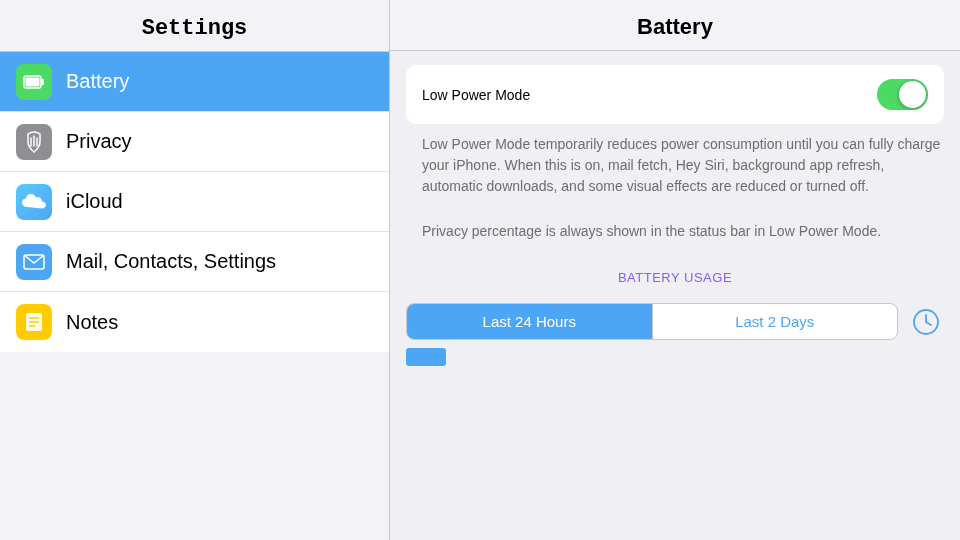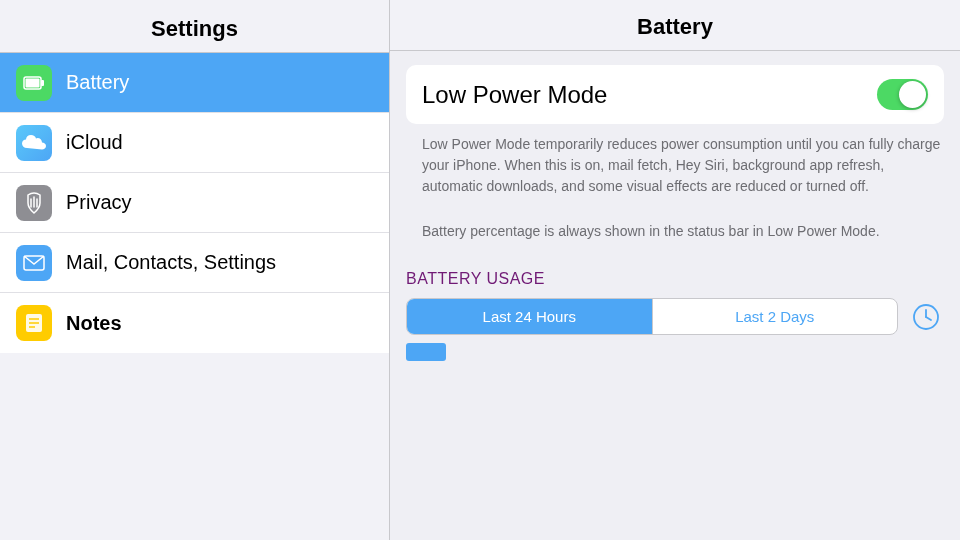--- a/index.html
+++ b/index.html
@@ -27,20 +27,21 @@
       border-right: 1px solid #c8c8cc;
       display: flex;
       flex-direction: column;
     }
 
     .sidebar-header {
       padding: 16px 0 10px 0;
       text-align: center;
       background: #f2f2f7;
       border-bottom: 1px solid #c8c8cc;
+      font-family: Liberation Mono, monospace;
     }
 
     .sidebar-header-title {
       font-size: 22px;
       font-weight: 600;
       color: #000;
     }
 
     .sidebar-items {
       flex: 1;
@@ -131,21 +132,21 @@
       justify-content: space-between;
       padding: 14px 16px;
       border-bottom: 1px solid #e0e0e5;
     }
 
     .card-row:last-child {
       border-bottom: none;
     }
 
     .card-row-label {
-      font-size: 24px;
+      font-size: 14px;
       color: #000;
     }
 
     .card-row-label.dimmed {
       color: #aaa;
     }
 
     
     .toggle {
       width: 51px;
@@ -176,32 +177,33 @@
     }
 
     .description-text {
       font-size: 14px;
       color: #6d6d72;
       line-height: 1.5;
     }
 
     
     .section-label {
-      font-size: 16px;
-      color: #701a75;
+      font-size: 13px;
+      color: #8b5cf6;
       text-transform: uppercase;
       letter-spacing: 0.5px;
       padding: 14px 16px 6px 16px;
+      text-align: center;
     }
 
     .tab-row {
       display: flex;
       align-items: center;
       gap: 10px;
-      margin: 4px 16px 0 16px;
+      margin: 12px 16px 0 16px;
     }
 
     .tab-group {
       flex: 1;
       display: flex;
       background: #fff;
       border-radius: 8px;
       overflow: hidden;
       border: 1.5px solid #c8c8cc;
     }
@@ -256,51 +258,51 @@
           <svg width="22" height="14" viewBox="0 0 22 14">
             <rect x="1" y="1" width="17" height="12" rx="2" fill="none" stroke="white" stroke-width="1.5"></rect>
             <rect x="18" y="4" width="3" height="6" rx="1" fill="white"></rect>
             <rect x="2.5" y="2.5" width="14" height="9" rx="1" fill="white"></rect>
           </svg>
         </div>
         <span class="item-label">Battery</span>
       </div>
 
       <div class="sidebar-item">
-        <div class="item-icon icon-icloud">
-          <svg width="26" height="18" viewBox="0 0 26 18">
-            <path d="M6 14 C3 14 1 12 1 9.5 C1 7 3 5.5 5 5.5 C5 3 7 1 10 1 C12.5 1 14.5 2.5 15 4.5 C15.5 4.2 16 4 16.5 4 C19 4 21 6 21 8.5 C23 8.5 25 10 25 12 C25 14 23 15.5 21 15.5 L6 14Z" fill="white"></path>
-          </svg>
-        </div>
-        <span class="item-label">iCloud</span>
-      </div>
-
-      <div class="sidebar-item">
         <div class="item-icon icon-privacy">
           <svg width="20" height="24" viewBox="0 0 20 24">
             <path d="M10 2 C7 2 4 4 4 4 L4 12 C4 17 10 22 10 22 C10 22 16 17 16 12 L16 4 C16 4 13 2 10 2Z" fill="none" stroke="white" stroke-width="1.5"></path>
             <path d="M7 8 L7 16 M10 6 L10 16 M13 8 L13 16" stroke="white" stroke-width="1.5" stroke-linecap="round"></path>
           </svg>
         </div>
         <span class="item-label">Privacy</span>
+      </div>
+
+      <div class="sidebar-item">
+        <div class="item-icon icon-icloud">
+          <svg width="26" height="18" viewBox="0 0 26 18">
+            <path d="M6 14 C3 14 1 12 1 9.5 C1 7 3 5.5 5 5.5 C5 3 7 1 10 1 C12.5 1 14.5 2.5 15 4.5 C15.5 4.2 16 4 16.5 4 C19 4 21 6 21 8.5 C23 8.5 25 10 25 12 C25 14 23 15.5 21 15.5 L6 14Z" fill="white"></path>
+          </svg>
+        </div>
+        <span class="item-label">iCloud</span>
       </div>
 
 
 
       <div class="sidebar-item">
         <div class="item-icon icon-mail">
           <svg width="22" height="16" viewBox="0 0 22 16">
             <rect x="1" y="1" width="20" height="14" rx="2" fill="none" stroke="white" stroke-width="1.5"></rect>
             <polyline points="1,1 11,9 21,1" fill="none" stroke="white" stroke-width="1.5"></polyline>
           </svg>
         </div>
         <span class="item-label">Mail, Contacts, Settings</span>
       </div>
 
-      <div class="sidebar-item" style="border-bottom:none;font-weight:bold;">
+      <div class="sidebar-item" style="border-bottom:none;">
         <div class="item-icon icon-notes">
           <svg width="20" height="22" viewBox="0 0 20 22">
             <rect x="2" y="2" width="16" height="18" rx="2" fill="white" opacity="0.9"></rect>
             <line x1="5" y1="7" x2="15" y2="7" stroke="#ffcc00" stroke-width="1.5"></line>
             <line x1="5" y1="11" x2="15" y2="11" stroke="#ffcc00" stroke-width="1.5"></line>
             <line x1="5" y1="15" x2="11" y2="15" stroke="#ffcc00" stroke-width="1.5"></line>
           </svg>
         </div>
         <span class="item-label">Notes</span>
       </div>
@@ -322,21 +324,21 @@
           </div>
         </div>
       </div>
 
       <div class="description-block">
         <p class="description-text">Low Power Mode temporarily reduces power consumption until you can fully charge your iPhone. When this is on, mail fetch, Hey Siri, background app refresh, automatic downloads, and some visual effects are reduced or turned off.</p>
       </div>
 
 
       <div class="description-block">
-        <p class="description-text">Battery percentage is always shown in the status bar in Low Power Mode.</p>
+        <p class="description-text">Privacy percentage is always shown in the status bar in Low Power Mode.</p>
       </div>
 
       <div class="section-label">BATTERY USAGE</div>
 
       <div class="tab-row">
         <div class="tab-group">
           <button class="tab-btn active">Last 24 Hours</button>
           <div class="tab-sep"></div>
           <button class="tab-btn">Last 2 Days</button>
         </div>

